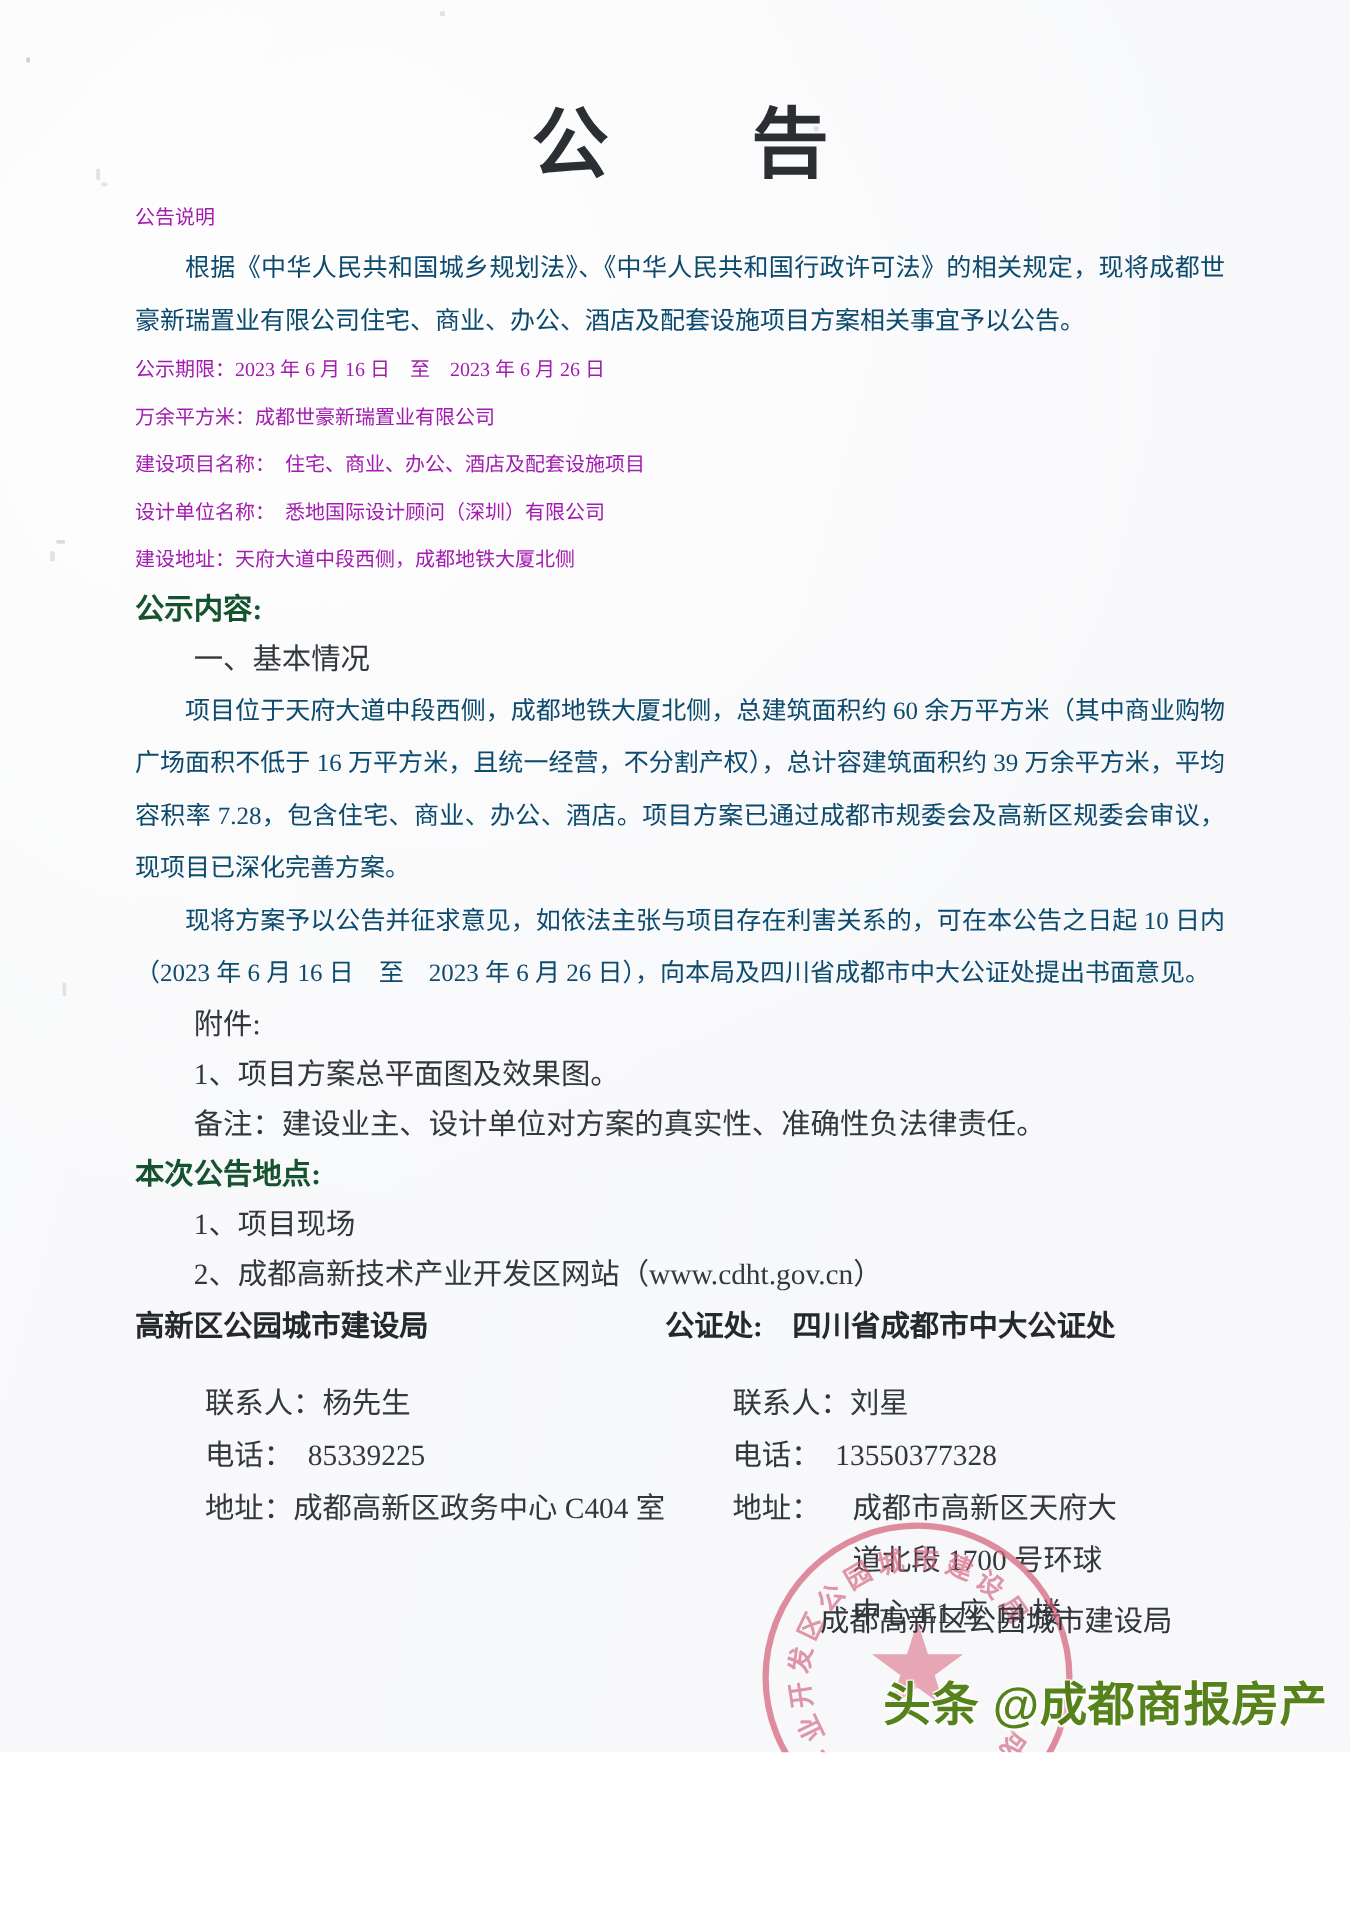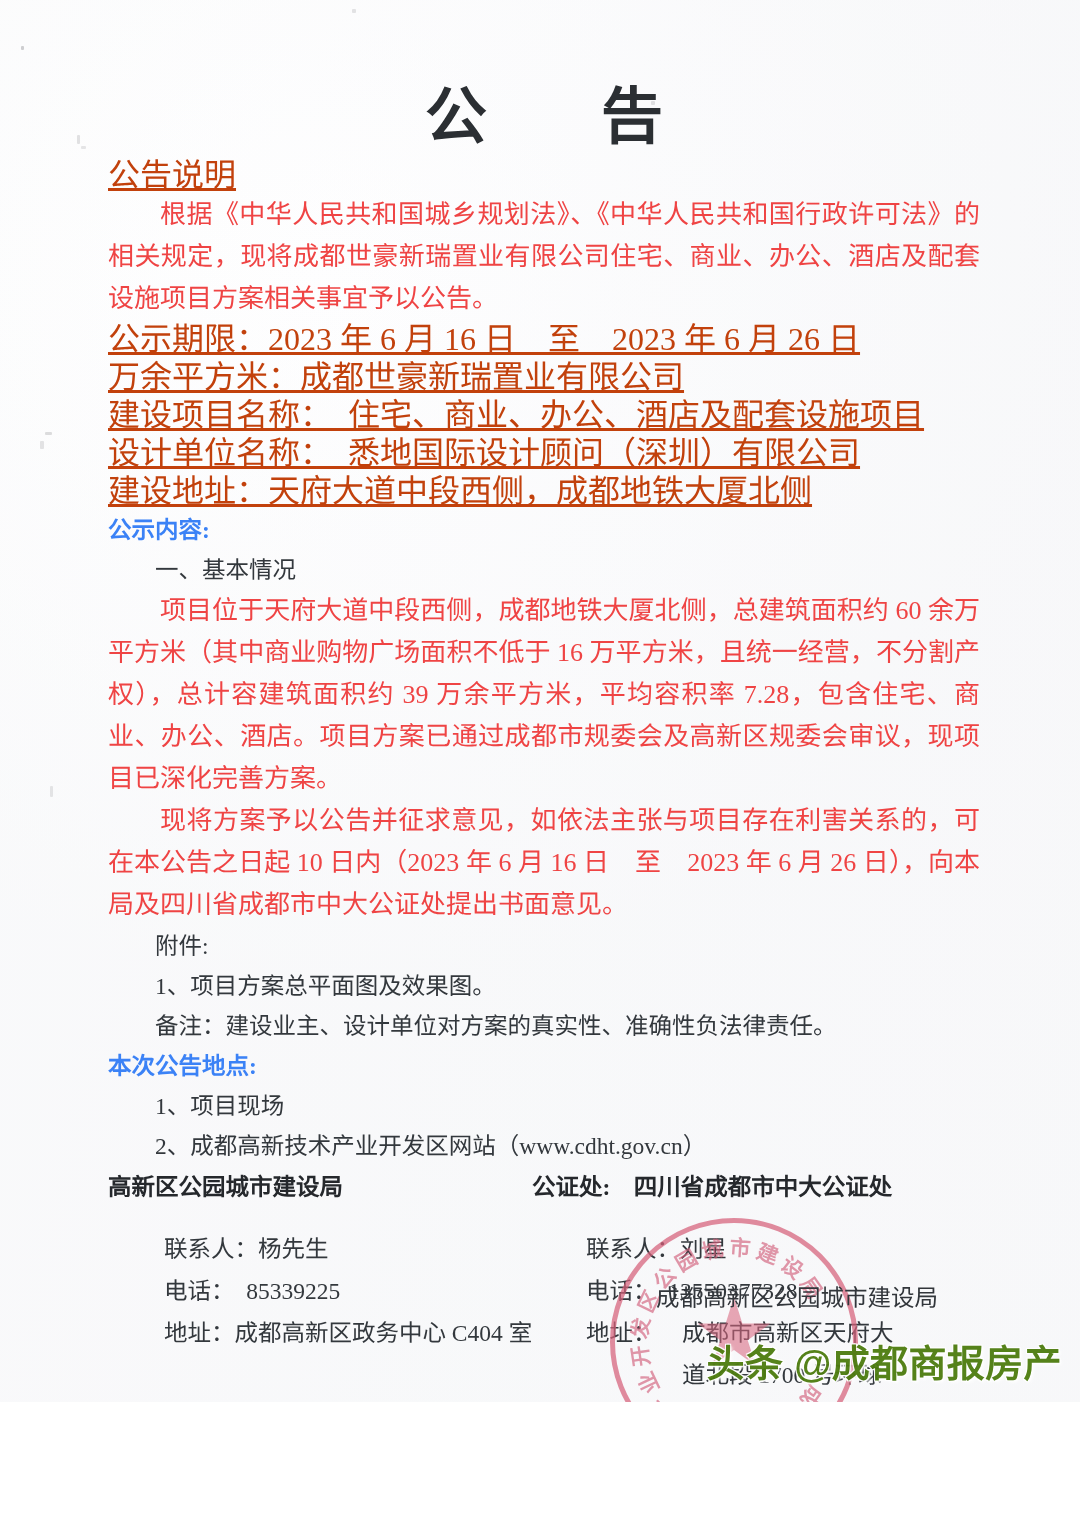--- a/index.html
+++ b/index.html
@@ -47,42 +47,41 @@
     text-indent: 0.42em;
     color: #2b2f33;
     margin: 0;
     padding-top: 86px;
     line-height: 1.0;
     font-family: "Liberation Serif", "DejaVu Serif", serif;
   }
 
   
   .line {
-    font-size: 32px;
+    font-size: 16px;
     line-height: 38px;
-    color: #c2410c;
-    white-space: nowrap;
-    text-decoration: underline;
+    color: #a21caf;
+    white-space: nowrap;
   }
   .para {
-    font-size: 26px;
+    font-size: 20px;
     line-height: 42px;
-    color: #ef4444;
+    color: #0c4a6e;
     text-align: justify;
     text-justify: inter-ideograph;
     margin: 0;
   }
   .indent2 { text-indent: 2em; }
   .lead-gap { margin-top: 8px; }
 
   .sec-label {
     font-size: 23.5px;
     line-height: 40px;
     font-weight: 700;
-    color: #3b82f6;
+    color: #14532d;
     font-family: Liberation Serif, serif;
   }
 
   .sub-line {
     font-size: 23.5px;
     line-height: 40px;
     padding-left: 2em;
     color: #33383d;
     white-space: nowrap;
   }

